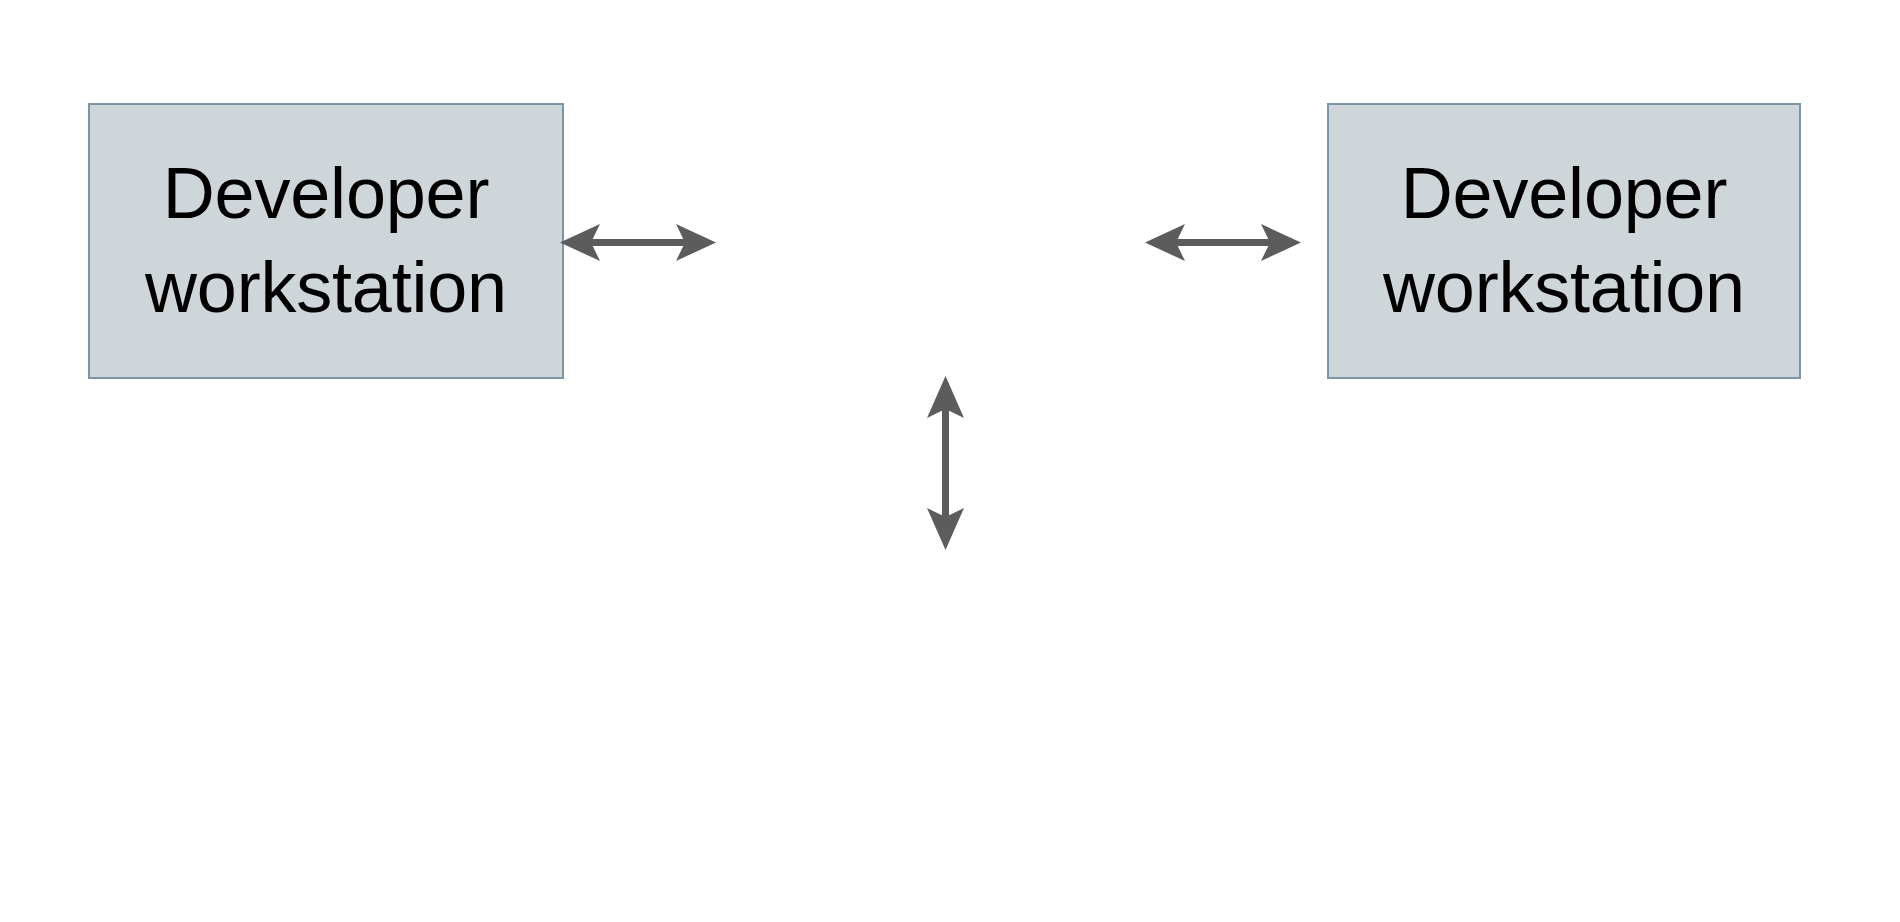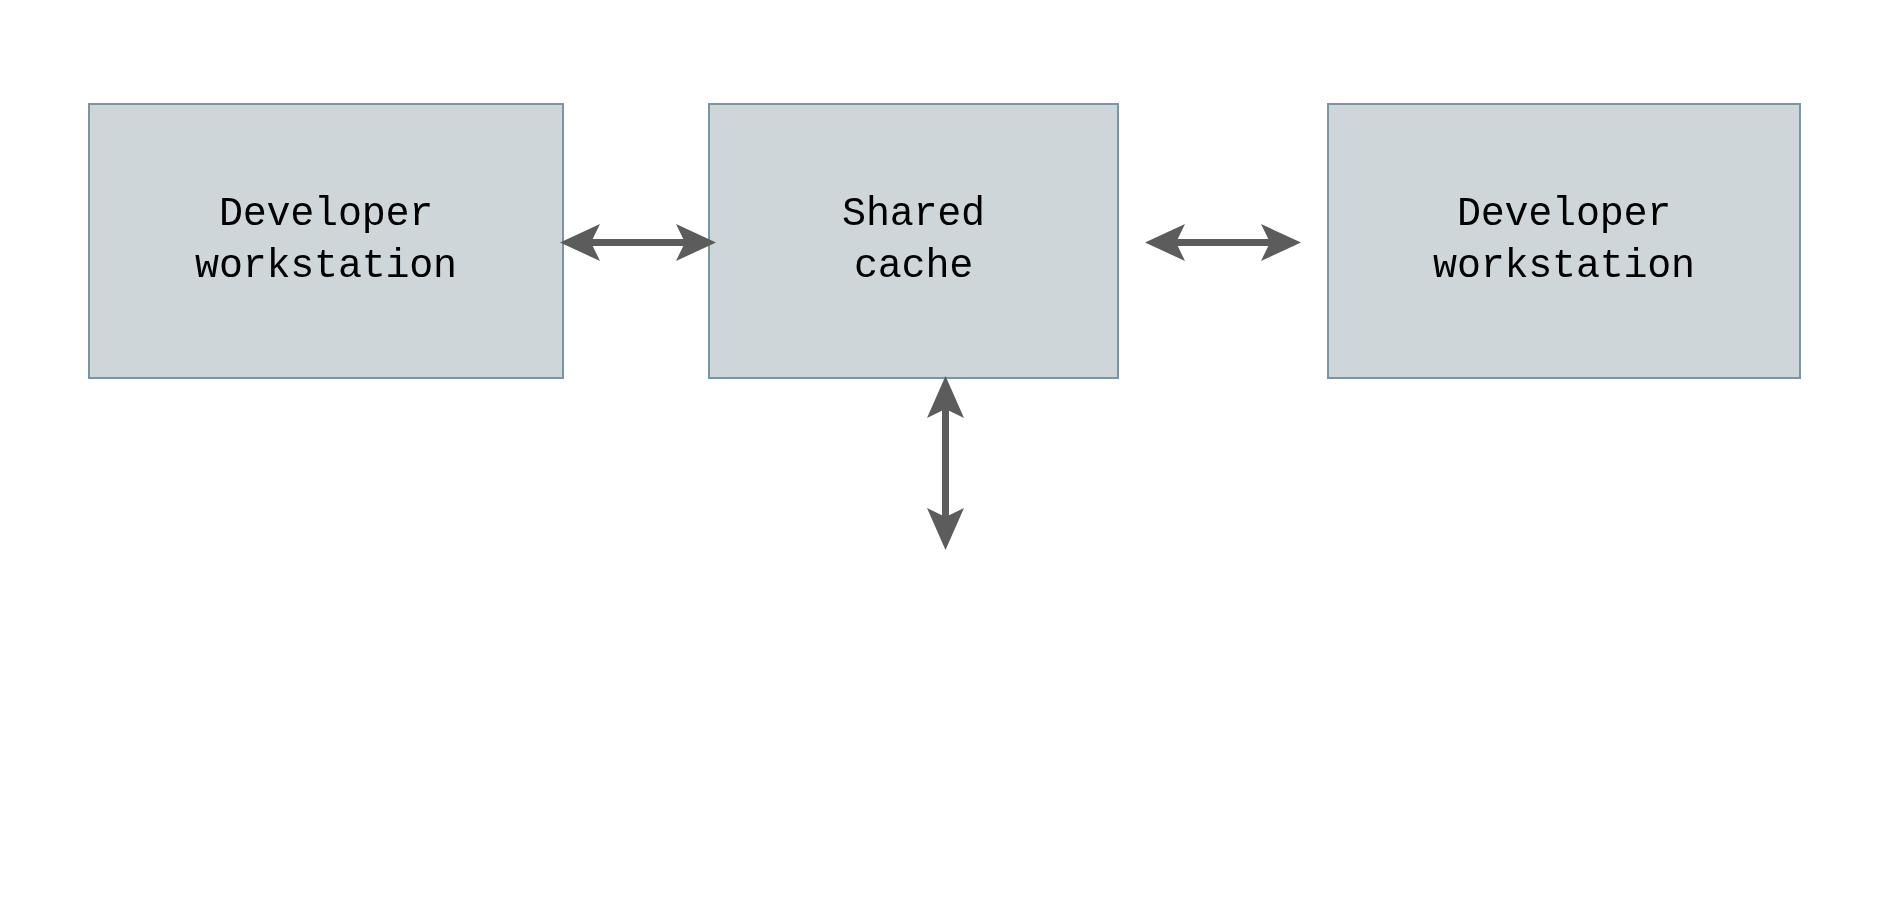--- a/index.html
+++ b/index.html
@@ -21,27 +21,26 @@
     box-sizing: border-box;
     background: #ced6da;
     border: 2px solid #7b95a3;
     display: flex;
     align-items: center;
     justify-content: center;
     text-align: center;
   }
   .node-label {
     color: #000000;
-    font-size: 40px;
+    font-size: 72px;
     line-height: 1.30;
     font-weight: 400;
     letter-spacing: -0.2px;
     white-space: pre-line;
     padding: 0 6px;
-    font-family: Liberation Mono, monospace;
   }
   
   #node-dev-left   { left: 88px;   top: 103px; width: 476px; height: 276px; }
   #node-shared     { left: 708px;  top: 103px; width: 411px; height: 276px; }
   #node-dev-right  { left: 1327px; top: 103px; width: 474px; height: 276px; }
   #node-ci         { left: 708px;  top: 545px; width: 411px; height: 276px; }
 
   .edge {
     position: absolute;
     pointer-events: none;
@@ -53,24 +52,20 @@
 </head>
 <body>
 
 <div id="canvas">
 
   <div class="node" id="node-dev-left">
     <div class="node-label">Developer
 workstation</div>
   </div>
 
-  <div class="node" id="node-shared">
-    <div class="node-label">Shared
-cache</div>
-  </div>
 
   <div class="node" id="node-dev-right">
     <div class="node-label">Developer
 workstation</div>
   </div>
 
 
   <svg class="edge" id="edge-left-shared" viewBox="0 0 156 76" width="156" height="76">
     <g fill="#5c5c5c" stroke="none">
 

